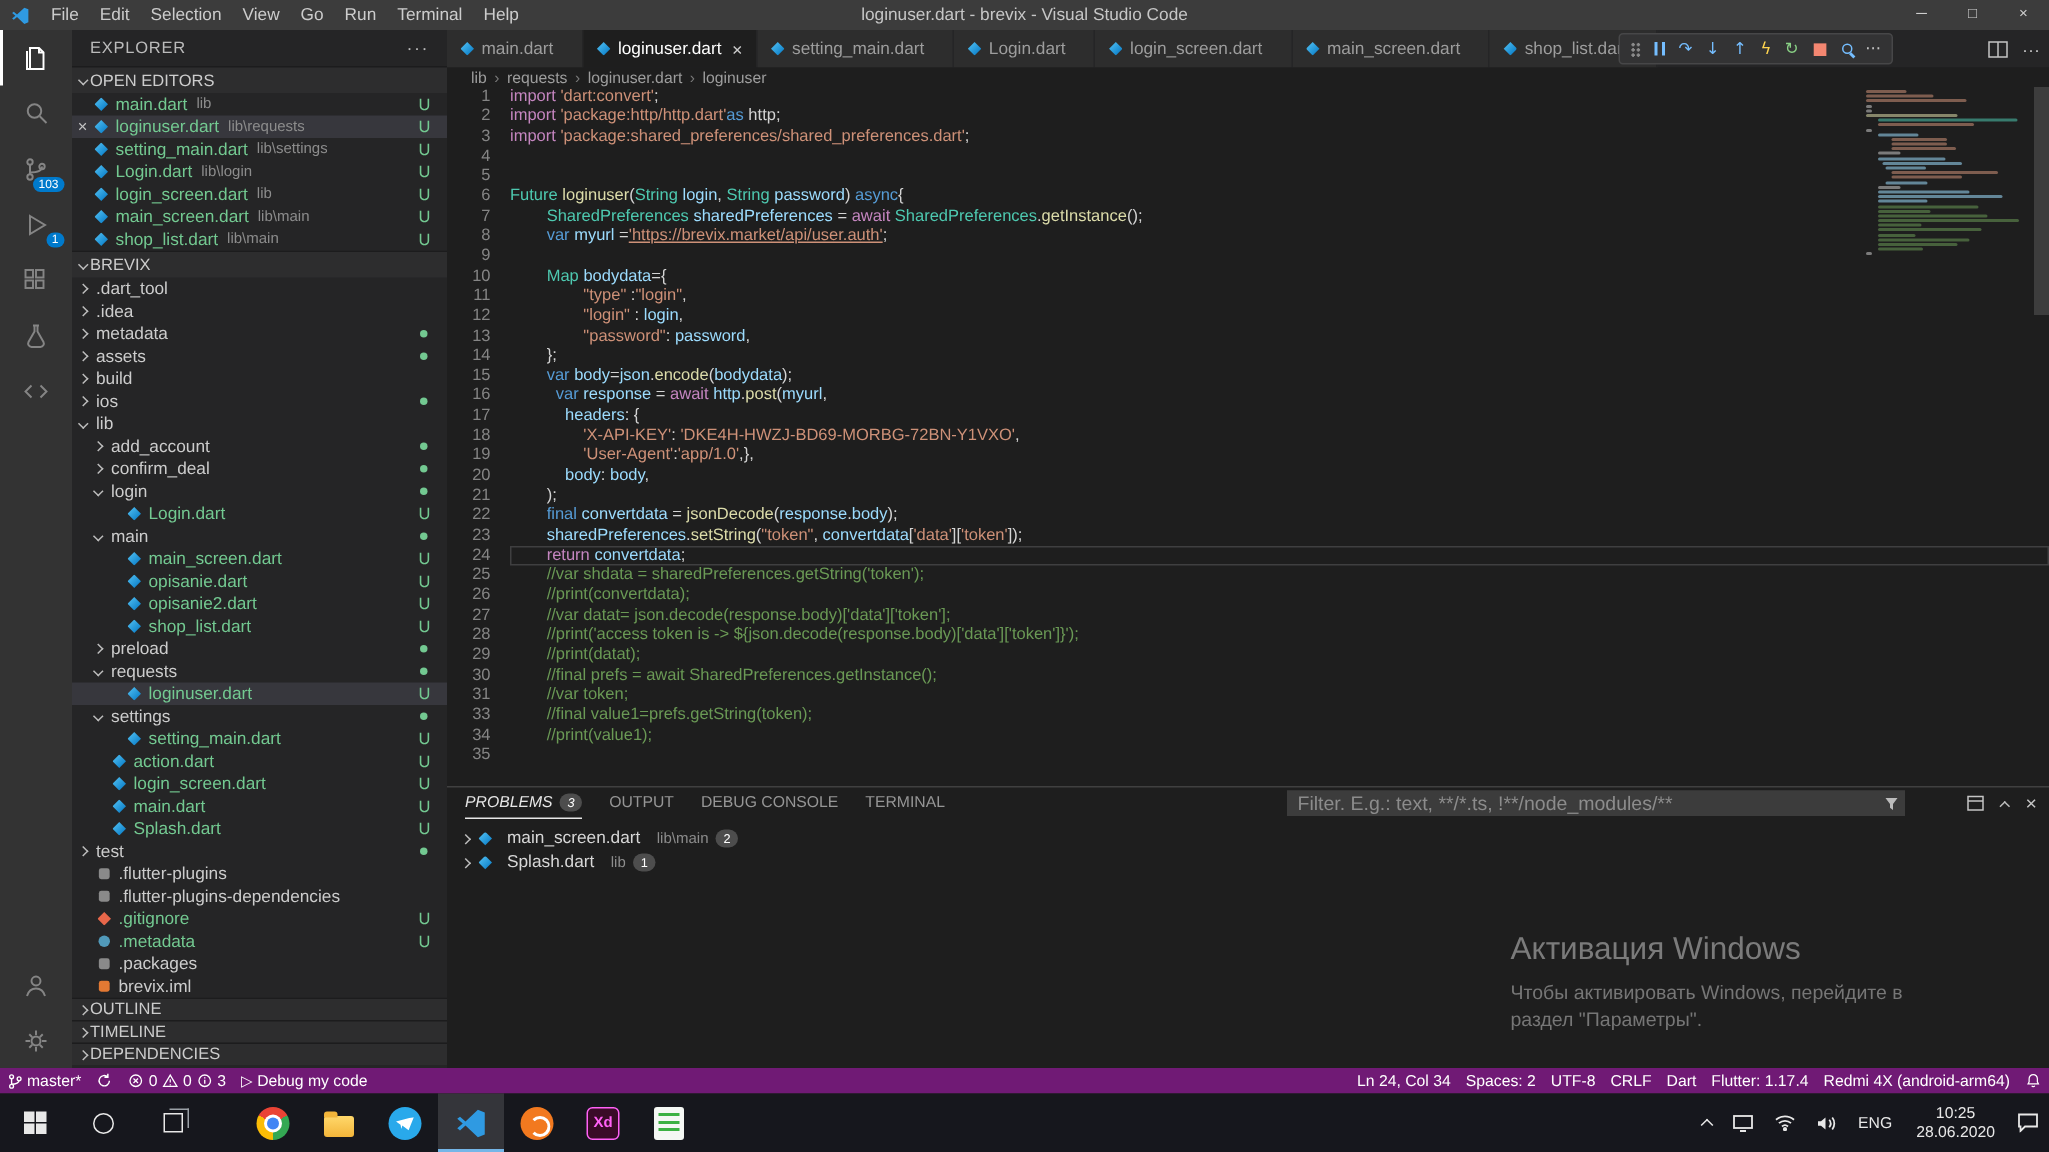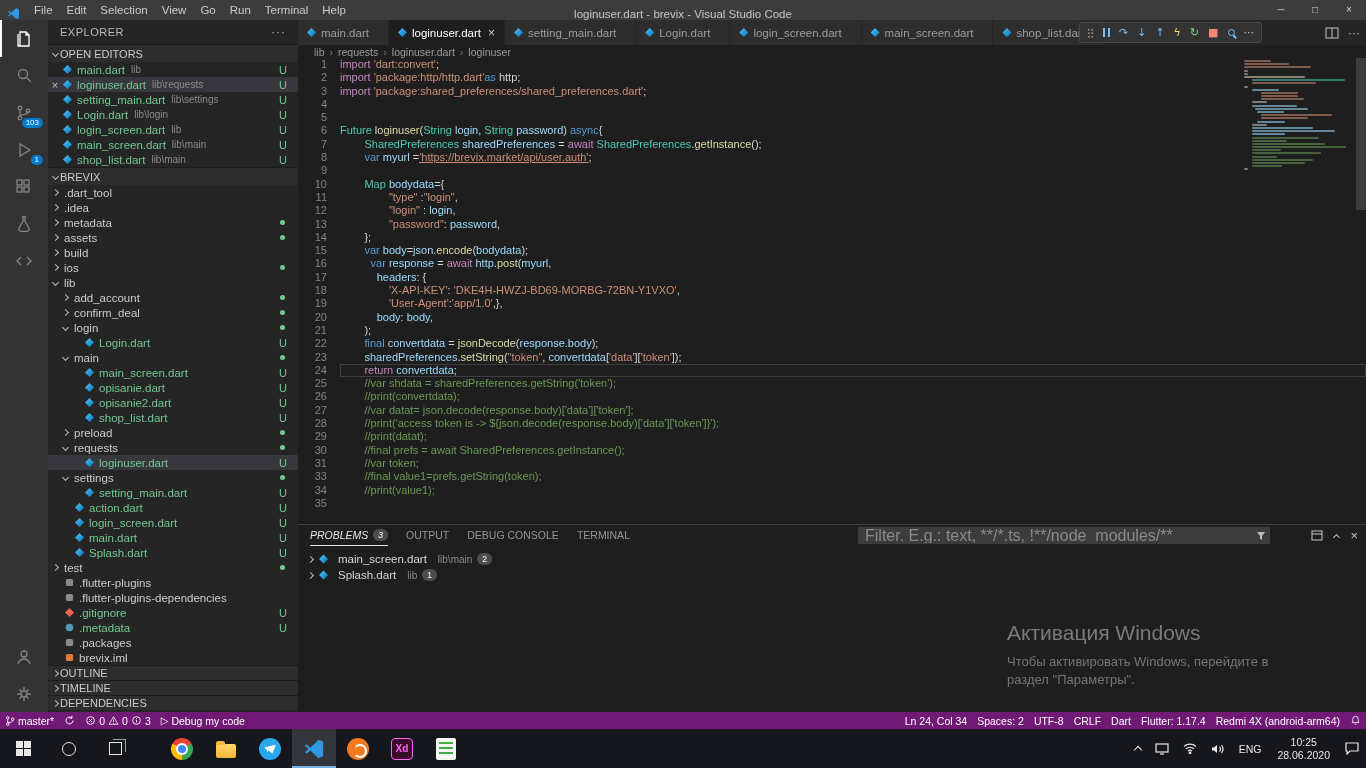--- a/index.html
+++ b/index.html
@@ -1,21 +1,21 @@
 <!DOCTYPE html>
 <html><head>
 <meta charset="utf-8">
 <style>
   *{margin:0;padding:0;box-sizing:border-box;font-family:"Liberation Sans",sans-serif;}
   html,body{width:1366px;height:768px;overflow:hidden;background:#000;}
   #app{position:relative;width:1366px;height:768px;background:#1e1e1e;}
   .mono{font-family:"DejaVu Sans Mono",monospace;}
 
   
-  .titlebar{position:absolute;left:0;top:0;width:100%;height:20px;background:#3c3c3c;display:flex;align-items:flex-end;z-index:60;}
+  .titlebar{position:absolute;left:0;top:0;width:100%;height:20px;background:#3c3c3c;display:flex;align-items:center;z-index:60;}
   .vsc-logo{width:13px;height:13px;margin:0 7px;flex:none;}
   .menus{display:flex;height:20px;}
   .menu-item{padding:0 7px;line-height:20px;font-size:11.5px;color:#cccccc;cursor:default;}
   .window-title{position:absolute;left:50%;transform:translateX(-50%);font-size:11.5px;color:#c6c6c6;white-space:nowrap;}
   .win-controls{margin-left:auto;display:flex;height:20px;}
   .win-btn{width:34px;text-align:center;line-height:20px;font-size:10px;color:#cfcfcf;}
 
   
   .activitybar{position:absolute;left:0;top:20px;width:48px;height:692px;background:#333333;display:flex;flex-direction:column;align-items:center;z-index:40;}
   .ab-item{width:48px;height:37px;display:flex;align-items:center;justify-content:center;position:relative;color:#858585;}
@@ -83,21 +83,21 @@
   .mm-d{background:#c8c8c8;} .mm-t{background:#4ec9b0;}
   .mm-f{background:#dcdcaa;} .mm-v{background:#9cdcfe;} .mm-s{background:#ce9178;} .mm-c{background:#6a9955;} .mm-u{background:#ce9178;}
   .scroll-thumb{position:absolute;right:0;top:0;width:10px;height:152px;background:rgba(121,121,121,.35);}
 
   
   .panel{position:absolute;left:298px;top:524px;right:0;height:188px;background:#1e1e1e;border-top:1px solid #404040;z-index:20;}
   .panel-head{height:21px;display:flex;align-items:center;padding-left:12px;position:relative;}
   .panel-tab{display:flex;align-items:center;gap:5px;margin-right:18px;font-size:10.5px;color:#969696;height:100%;border-bottom:1px solid transparent;}
   .panel-tab.active{color:#e7e7e7;border-bottom-color:#e7e7e7;font-style:italic;}
   .badge{background:#4d4d4d;color:#ffffff;border-radius:8px;font-size:8.5px;padding:1px 5px;line-height:1.2;}
-  .filter-input{position:absolute;right:96px;top:2px;width:412px;height:17px;background:#3c3c3c;border:1px solid #3c3c3c;color:#cccccc;font-size:16px;padding:0 20px 0 6px;outline:none;}
+  .filter-input{position:absolute;right:96px;top:2px;width:412px;height:17px;background:#3c3c3c;border:1px solid #3c3c3c;color:#cccccc;font-size:13px;padding:0 20px 0 6px;outline:none;}
   .filter-input::placeholder{color:#8c8c8c;}
   .funnel{position:absolute;right:100px;top:6px;}
   .panel-actions{position:absolute;right:8px;top:0;height:21px;display:flex;align-items:center;gap:11px;color:#c5c5c5;}
   .prob-row{height:16px;display:flex;align-items:center;padding-left:10px;font-size:11.5px;color:#d7d7d7;gap:5px;}
   .prob-rows{margin-top:5px;}
   .watermark{position:absolute;left:709px;top:96px;color:#7b7b7b;}
   .wm-title{font-size:21px;margin-bottom:8px;}
   .wm-line{font-size:13px;line-height:18px;color:#767676;}
 
   

